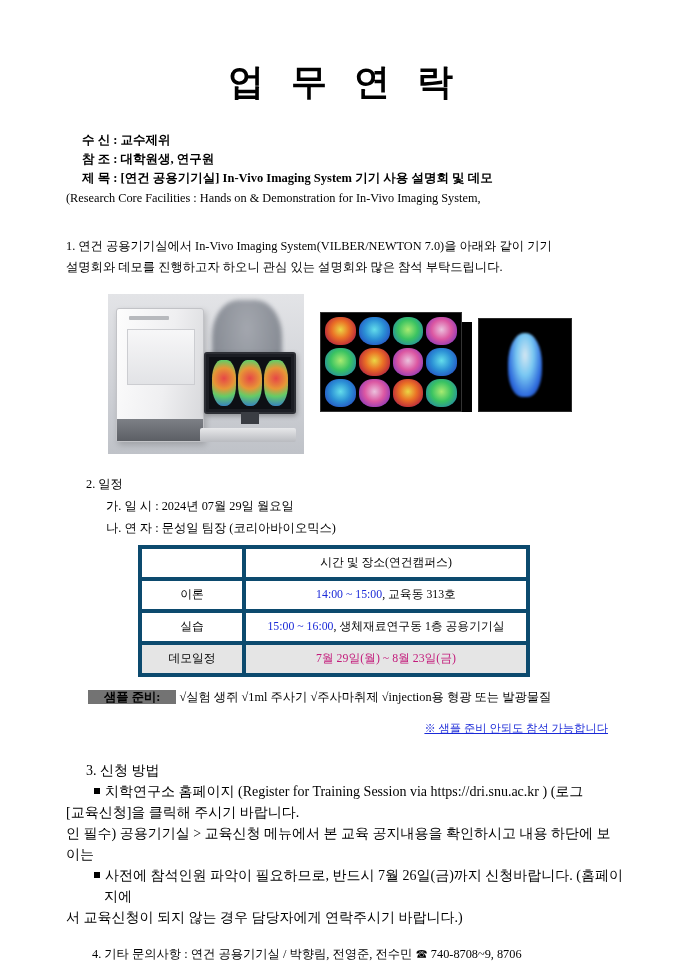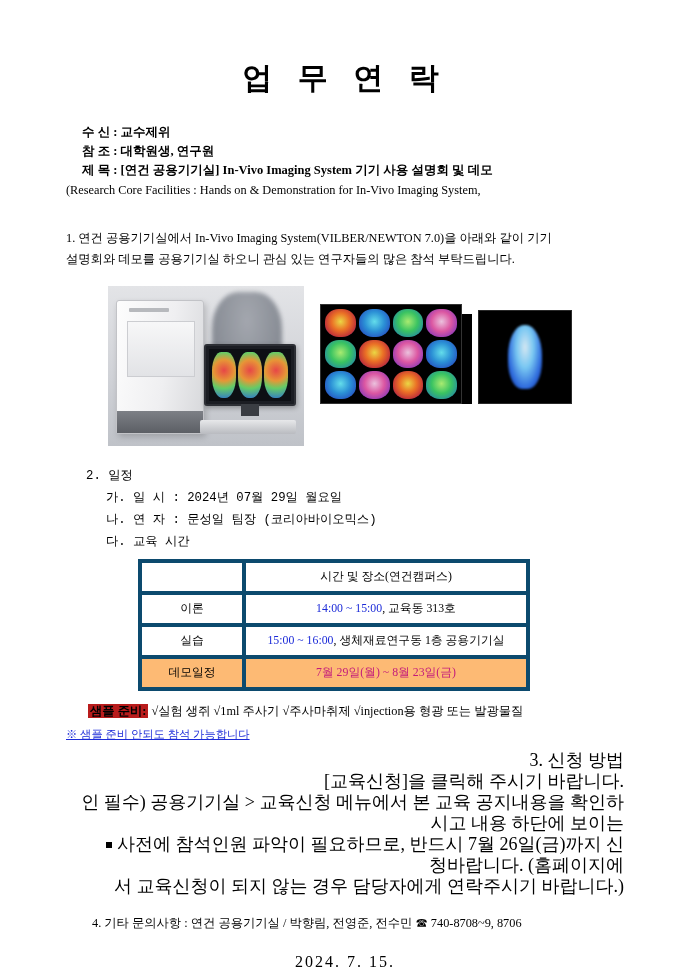--- a/index.html
+++ b/index.html
@@ -18,21 +18,21 @@
     position: relative;
     width: 690px;
     height: 975px;
     box-sizing: border-box;
     padding: 0 66px;
   }
 
   
   .doc-title {
     text-align: center;
-    font-size: 30px;
+    font-size: 36px;
     font-weight: bold;
     letter-spacing: 9px;
     padding-top: 58px;
     padding-bottom: 6px;
     font-family: "Liberation Serif", serif;
   }
 
   
   .meta {
     margin-top: 18px;
@@ -236,21 +236,20 @@
     background: radial-gradient(ellipse at 50% 35%, #dff3ff 0%, #7fd2ff 35%, #2f6ee8 70%, #10205e 100%);
     filter: blur(1px);
     opacity: .95;
   }
 
   
   .sec2 {
     margin-top: 14px;
     font-size: 12.3px;
     line-height: 22px;
-    font-family: Liberation Mono, monospace;
   }
   .sec2 .h {
     margin-left: 20px;
   }
   .sec2 .li {
     margin-left: 40px;
   }
 
   
   table.sched {
@@ -261,50 +260,50 @@
     font-size: 11.8px;
   }
   table.sched td {
     border: 4px solid #0c4a6e;
     height: 28px;
     text-align: center;
     padding: 0 4px;
   }
   .c-first { width: 92px; }
   .blue { color: #1b2ad8; }
-  .row-demo td { background: #fdba74; margin-left: 47px; }
+  .row-demo td { background: #e5e5e5; margin-left: 47px; }
   .demo-label { color: #000; }
   .demo-val { color: #c31b7b; }
 
   
   .sample {
     margin-top: 10px;
     margin-left: 22px;
     font-size: 12.3px;
     line-height: 20px;
   }
   .hl {
-    background: #b91c1c;
+    background: #737373;
     font-weight: bold;
-    padding: 0 2px;
+    padding: 0 16px;
   }
   .note {
-    margin-top: 6px;
+    margin-top: 14px;
+    text-align: right;
     margin-right: 16px;
     font-size: 11.3px;
     color: #1b2ad8;
   }
   .note u { text-decoration: underline; }
 
   
   .sec3 {
-    margin-top: 8px;
-    font-size: 18px;
+    margin-top: 24px;
+    font-size: 14px;
     line-height: 21px;
-    text-align: right;
   }
   .sec3 .hd { margin-left: 20px; }
   .sec3 .bullet {
     margin-left: 28px;
     text-indent: -10px;
     padding-left: 10px;
   }
   .sq {
     display: inline-block;
     width: 6px;
@@ -355,21 +354,21 @@
     </div>
     <div class="meta-row">
       <span class="lbl">제 목 :</span>
       <span>[연건 공용기기실]  In-Vivo Imaging System 기기 사용 설명회 및 데모</span>
     </div>
     <div class="meta-sub">(Research Core Facilities : Hands on &amp; Demonstration for In-Vivo Imaging System,</div>
   </div>
 
   <div class="para1">
     <span class="ln">1. 연건 공용기기실에서 In-Vivo Imaging System(VILBER/NEWTON 7.0)을 아래와 같이 기기</span>
-    <span class="ln">설명회와 데모를 공용기기실 하오니 관심 있는 연구자들의 많은 참석 부탁드립니다.</span>
+    <span class="ln">설명회와 데모를 진행하고자 하오니 관심 있는 설명회와 많은 참석 부탁드립니다.</span>
   </div>
 
   <div class="img-row">
 
     <div class="photo-left">
       <div class="wall"></div>
       <div class="person"></div>
       <div class="machine">
         <div class="brand"></div>
         <div class="base"></div>
@@ -406,21 +405,20 @@
     <div class="photo-right">
       <div class="mouse"></div>
     </div>
 
   </div>
 
   <div class="sec2">
     <div class="h">2. 일정</div>
     <div class="li">가. 일  시 : 2024년 07월 29일 월요일</div>
     <div class="li">나. 연  자 : 문성일 팀장 (코리아바이오믹스)</div>
-    <div class="li">다. 교육 시간</div>
   </div>
 
   <table class="sched">
     <tbody>
         <tr>
       <td class="c-first"></td>
       <td>시간 및 장소(연건캠퍼스)</td>
     </tr>
     <tr>
       <td class="c-first">이론</td>
@@ -444,20 +442,23 @@
   <div class="sample">
     <span class="hl">샘플 준비:</span>
     <span>√실험 생쥐 √1ml 주사기 √주사마취제 √injection용 형광 또는 발광물질</span>
   </div>
   <div class="note">
     <u>※ 샘플 준비 안되도 참석 가능합니다</u>
   </div>
 
   <div class="sec3">
     <div class="hd">3. 신청 방법</div>
+    <div class="bullet">
+      <span class="sq"></span><span>치학연구소 홈페이지 (Register for Training Session via https://dri.snu.ac.kr ) (로그</span>
+    </div>
     <div>[교육신청]을 클릭해 주시기 바랍니다.</div>
     <div>인 필수) 공용기기실 &gt; 교육신청 메뉴에서 본 교육 공지내용을 확인하시고 내용 하단에 보이는</div>
     <div class="bullet">
       <span class="sq"></span><span>사전에 참석인원 파악이 필요하므로, 반드시 7월 26일(금)까지 신청바랍니다. (홈페이지에</span>
     </div>
     <div>서 교육신청이 되지 않는 경우 담당자에게 연락주시기 바랍니다.)</div>
   </div>
 
   <div class="sec4">4. 기타 문의사항 : 연건 공용기기실 / 박향림, 전영준, 전수민 ☎ 740-8708~9, 8706</div>
 

